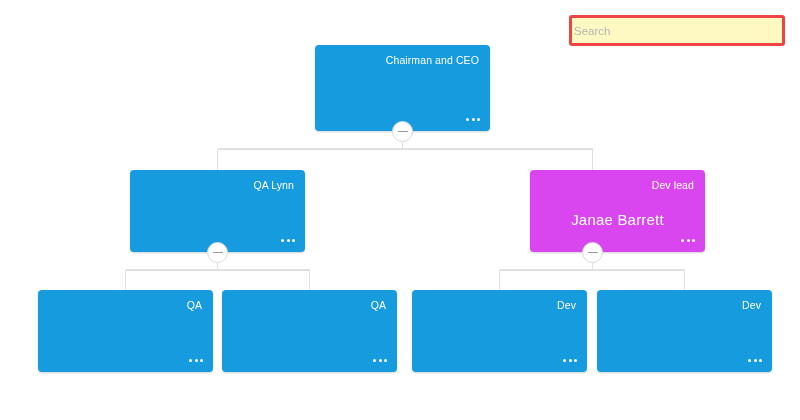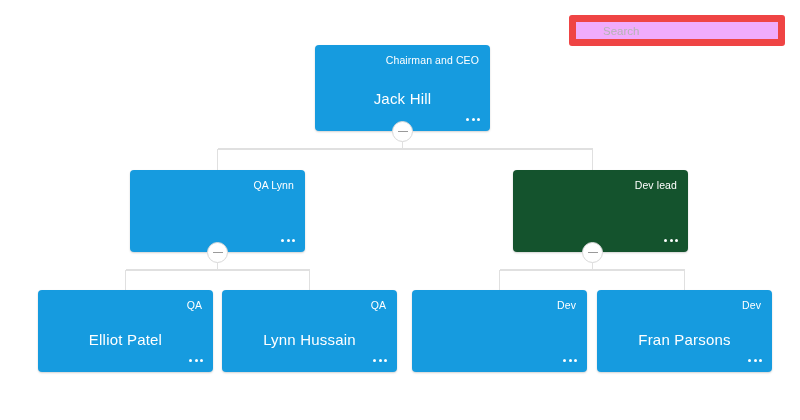--- a/index.html
+++ b/index.html
@@ -21,24 +21,24 @@
     position: absolute;
     left: 569px;
     top: 15px;
     width: 216px;
     height: 31px;
   }
   #search-input {
     width: 100%;
     height: 100%;
     box-sizing: border-box;
-    border: 7px solid #ef4444;
+    border: 3px solid #ef4444;
     border-radius: 3px;
-    background: #f0abfc;
-    padding: 0 27px;
+    background: #fef9c3;
+    padding: 0 2px;
     font-family: "Liberation Sans", sans-serif;
     font-size: 11.5px;
     color: #444444;
     outline: none;
   }
   #search-input::placeholder {
     color: #b4b4b4;
     opacity: 1;
   }
 
@@ -146,75 +146,72 @@
       <line x1="125.5" y1="270" x2="125.5" y2="290" stroke="#e0e0e0" stroke-width="1.4" shape-rendering="crispEdges"></line>
       <line x1="309.5" y1="270" x2="309.5" y2="290" stroke="#e0e0e0" stroke-width="1.4" shape-rendering="crispEdges"></line>
       <line x1="592.5" y1="262.5" x2="592.5" y2="270" stroke="#e0e0e0" stroke-width="1.4" shape-rendering="crispEdges"></line>
       <line x1="499.5" y1="270" x2="684.5" y2="270" stroke="#e0e0e0" stroke-width="1.4" shape-rendering="crispEdges"></line>
       <line x1="499.5" y1="270" x2="499.5" y2="290" stroke="#e0e0e0" stroke-width="1.4" shape-rendering="crispEdges"></line>
       <line x1="684.5" y1="270" x2="684.5" y2="290" stroke="#e0e0e0" stroke-width="1.4" shape-rendering="crispEdges"></line>
     </svg>
   <div id="nodes">
       <div class="node" style="left: 315px; top: 45px; width: 175px; height: 86px; background: rgb(22, 155, 223);">
         <div class="node-title">Chairman and CEO</div>
-        <div class="node-name">Jack Hill</div>
         <div class="node-menu">
           <i></i>
           <i></i>
           <i></i>
         </div>
       </div>
       <div class="toggle" style="left: 402.5px; top: 120.5px;"></div>
       <div class="node" style="left: 130px; top: 170px; width: 175px; height: 82px; background: rgb(22, 155, 223);">
         <div class="node-title">QA Lynn</div>
         <div class="node-menu">
           <i></i>
           <i></i>
           <i></i>
         </div>
       </div>
       <div class="toggle" style="left: 217.5px; top: 241.5px;"></div>
-      <div class="node" style="left: 513px; top: 170px; width: 175px; height: 82px; background: #14532d;">
+      <div class="node" style="left: 530px; top: 170px; width: 175px; height: 82px; background: #d946ef;">
         <div class="node-title">Dev lead</div>
+        <div class="node-name">Janae Barrett</div>
         <div class="node-menu">
           <i></i>
           <i></i>
           <i></i>
         </div>
       </div>
       <div class="toggle" style="left: 592.5px; top: 241.5px;"></div>
       <div class="node" style="left: 38px; top: 290px; width: 175px; height: 82px; background: rgb(22, 155, 223);">
         <div class="node-title">QA</div>
-        <div class="node-name">Elliot Patel</div>
         <div class="node-menu">
           <i></i>
           <i></i>
           <i></i>
         </div>
       </div>
       <div class="node" style="left: 222px; top: 290px; width: 175px; height: 82px; background: rgb(22, 155, 223);">
         <div class="node-title">QA</div>
-        <div class="node-name">Lynn Hussain</div>
         <div class="node-menu">
           <i></i>
           <i></i>
           <i></i>
         </div>
       </div>
       <div class="node" style="left: 412px; top: 290px; width: 175px; height: 82px; background: rgb(22, 155, 223);">
         <div class="node-title">Dev</div>
         <div class="node-menu">
           <i></i>
           <i></i>
           <i></i>
         </div>
       </div>
       <div class="node" style="left: 597px; top: 290px; width: 175px; height: 82px; background: rgb(22, 155, 223);">
         <div class="node-title">Dev</div>
-        <div class="node-name">Fran Parsons</div>
         <div class="node-menu">
           <i></i>
           <i></i>
           <i></i>
         </div>
       </div>
     </div>
 </div>
 
 </body></html>

